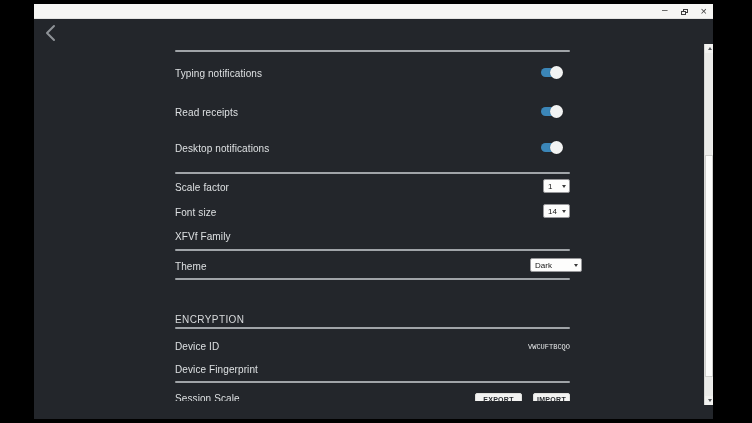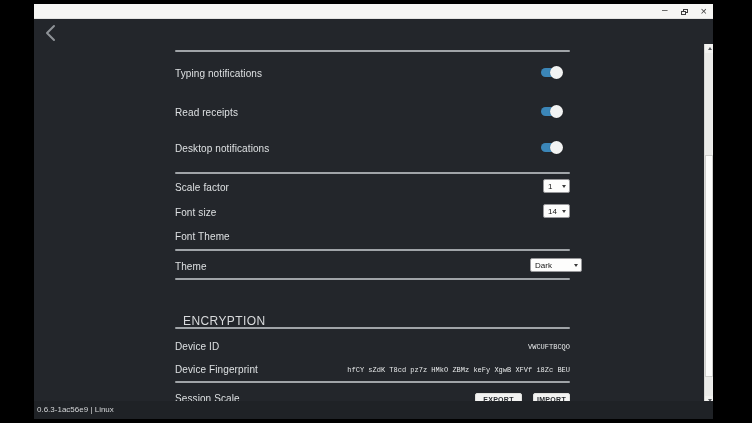--- a/index.html
+++ b/index.html
@@ -31,21 +31,21 @@
 
   .viewport{position:absolute;left:0;top:0;right:9px;height:382px;overflow:hidden;}
   .content{position:absolute;left:141px;top:0;width:395px;height:382px;}
 
   .sep{position:absolute;left:0;width:395px;height:2px;background:#a0a4a8;border-radius:1px;}
 
   .lbl{
     position:absolute;left:0;font-size:10px;color:#dde0e2;letter-spacing:.1px;white-space:nowrap;
   }
   .section-heading{
-    position:absolute;left:8px;font-size:12px;color:#d8dadc;letter-spacing:.4px;white-space:nowrap;
+    position:absolute;left:0;font-size:10px;color:#d8dadc;letter-spacing:.4px;white-space:nowrap;
   }
 
   .toggle{position:absolute;left:366px;width:22px;height:13px;cursor:pointer;}
   .toggle .track{position:absolute;left:0;top:2px;width:20px;height:9px;border-radius:5px;background:#3b86b8;}
   .toggle .knob{position:absolute;right:0;top:0;width:13px;height:13px;border-radius:50%;background:#f2f3f3;box-shadow:0 0 1px rgba(0,0,0,.5);}
 
   .select{
     position:absolute;height:14px;background:#fdfdfc;border:1px solid #97979a;border-radius:2px;
     box-sizing:border-box;display:flex;align-items:center;padding:0 10px 0 4px;cursor:pointer;
   }
@@ -140,58 +140,54 @@
           <span class="sel-val">1</span>
           <span class="caret"></span>
         </div>
 
         <div class="lbl" style="top:188px">Font size</div>
         <div class="select" style="top:185px;left:368px;width:27px">
           <span class="sel-val">14</span>
           <span class="caret"></span>
         </div>
 
-        <div class="lbl" style="top:212px">Font Theme</div>
+        <div class="lbl" style="top:212px">XFVf Family</div>
 
         <div class="sep" style="top:230px"></div>
 
         <div class="lbl" style="top:242px">Theme</div>
         <div class="select" style="top:239px;left:355px;width:52px">
           <span class="sel-val">Dark</span>
           <span class="caret"></span>
         </div>
 
         <div class="sep" style="top:259px"></div>
 
         <div class="section-heading" style="top:295px">ENCRYPTION</div>
         <div class="sep" style="top:308px"></div>
 
         <div class="lbl" style="top:322px">Device ID</div>
         <div class="mono-val" style="top:324px">VWCUFTBCQO</div>
 
         <div class="lbl" style="top:345px">Device Fingerprint</div>
-        <div class="mono-val" style="top:347px">hfCY sZdK T8cd pz7z HMkO ZBMz keFy XgwB XFVf i8Zc BEU</div>
 
         <div class="sep" style="top:362px"></div>
 
         <div class="lbl" style="top:374px">Session Scale</div>
         <div class="kbtn" style="left:300px;width:47px">EXPORT</div>
         <div class="kbtn" style="left:358px;width:37px">IMPORT</div>
 
       </div>
     </div>
 
     <div class="scrollbar">
       <div class="sb-arrow up">
           <span class="tri-up"></span>
         </div>
       <div class="sb-thumb"></div>
       <div class="sb-arrow down">
           <span class="tri-down"></span>
         </div>
     </div>
 
-    <div class="statusbar">
-      <span class="version">0.6.3-1ac56e9 | Linux</span>
-    </div>
 
   </div>
 </div>
 
 </body></html>

